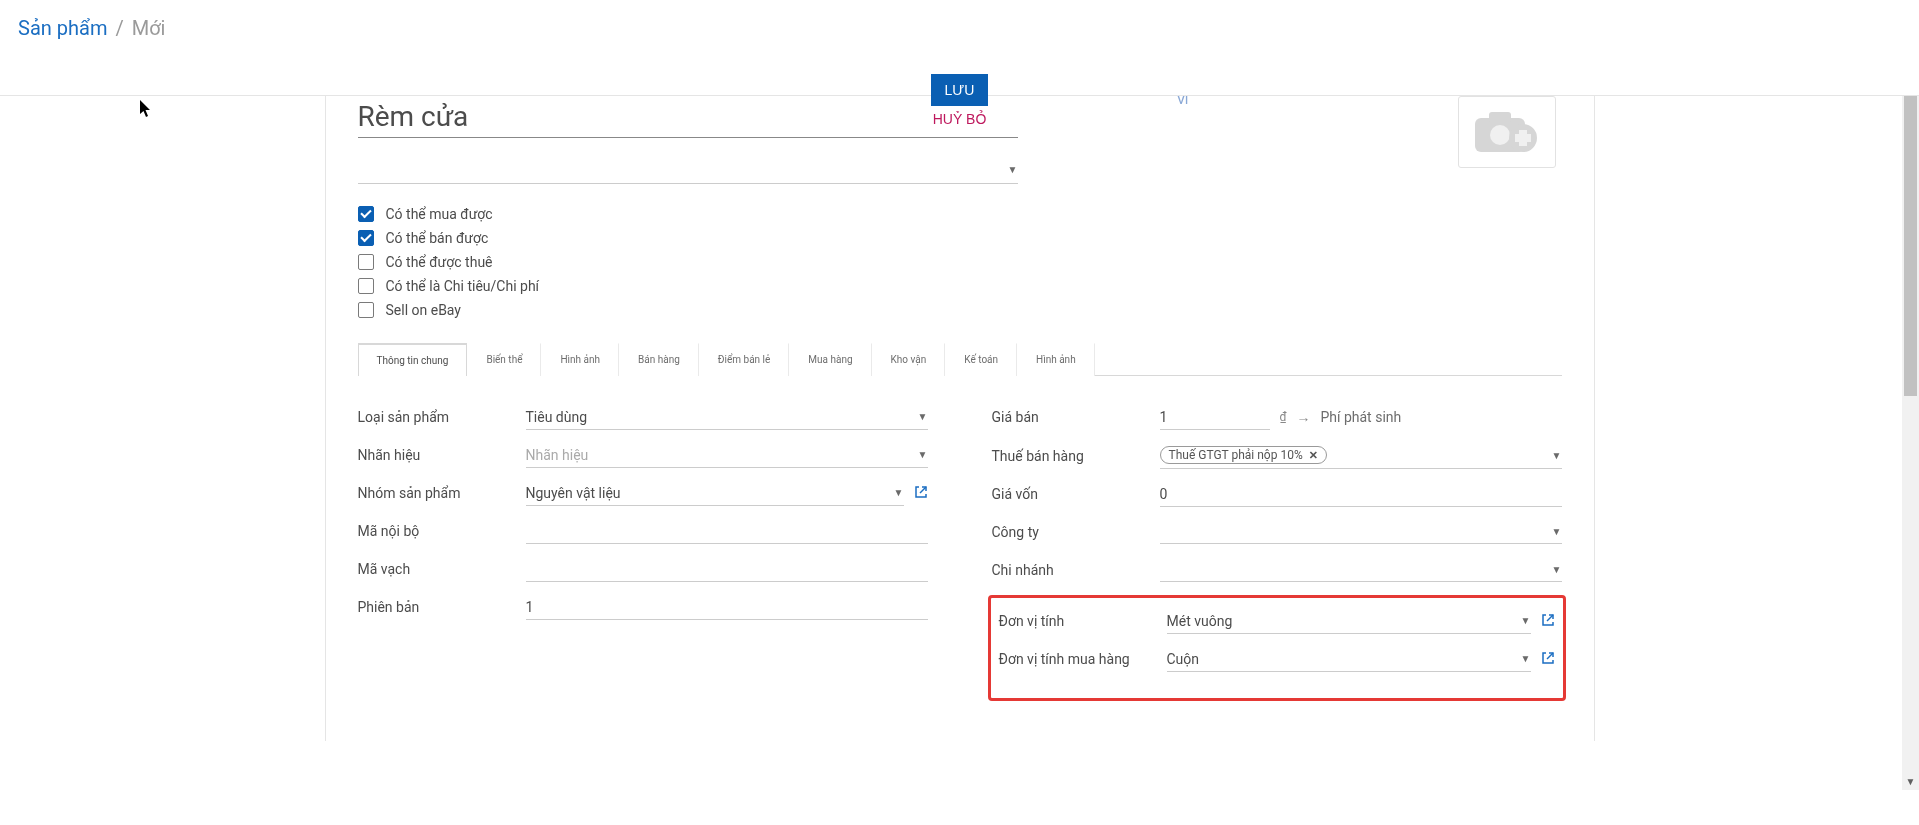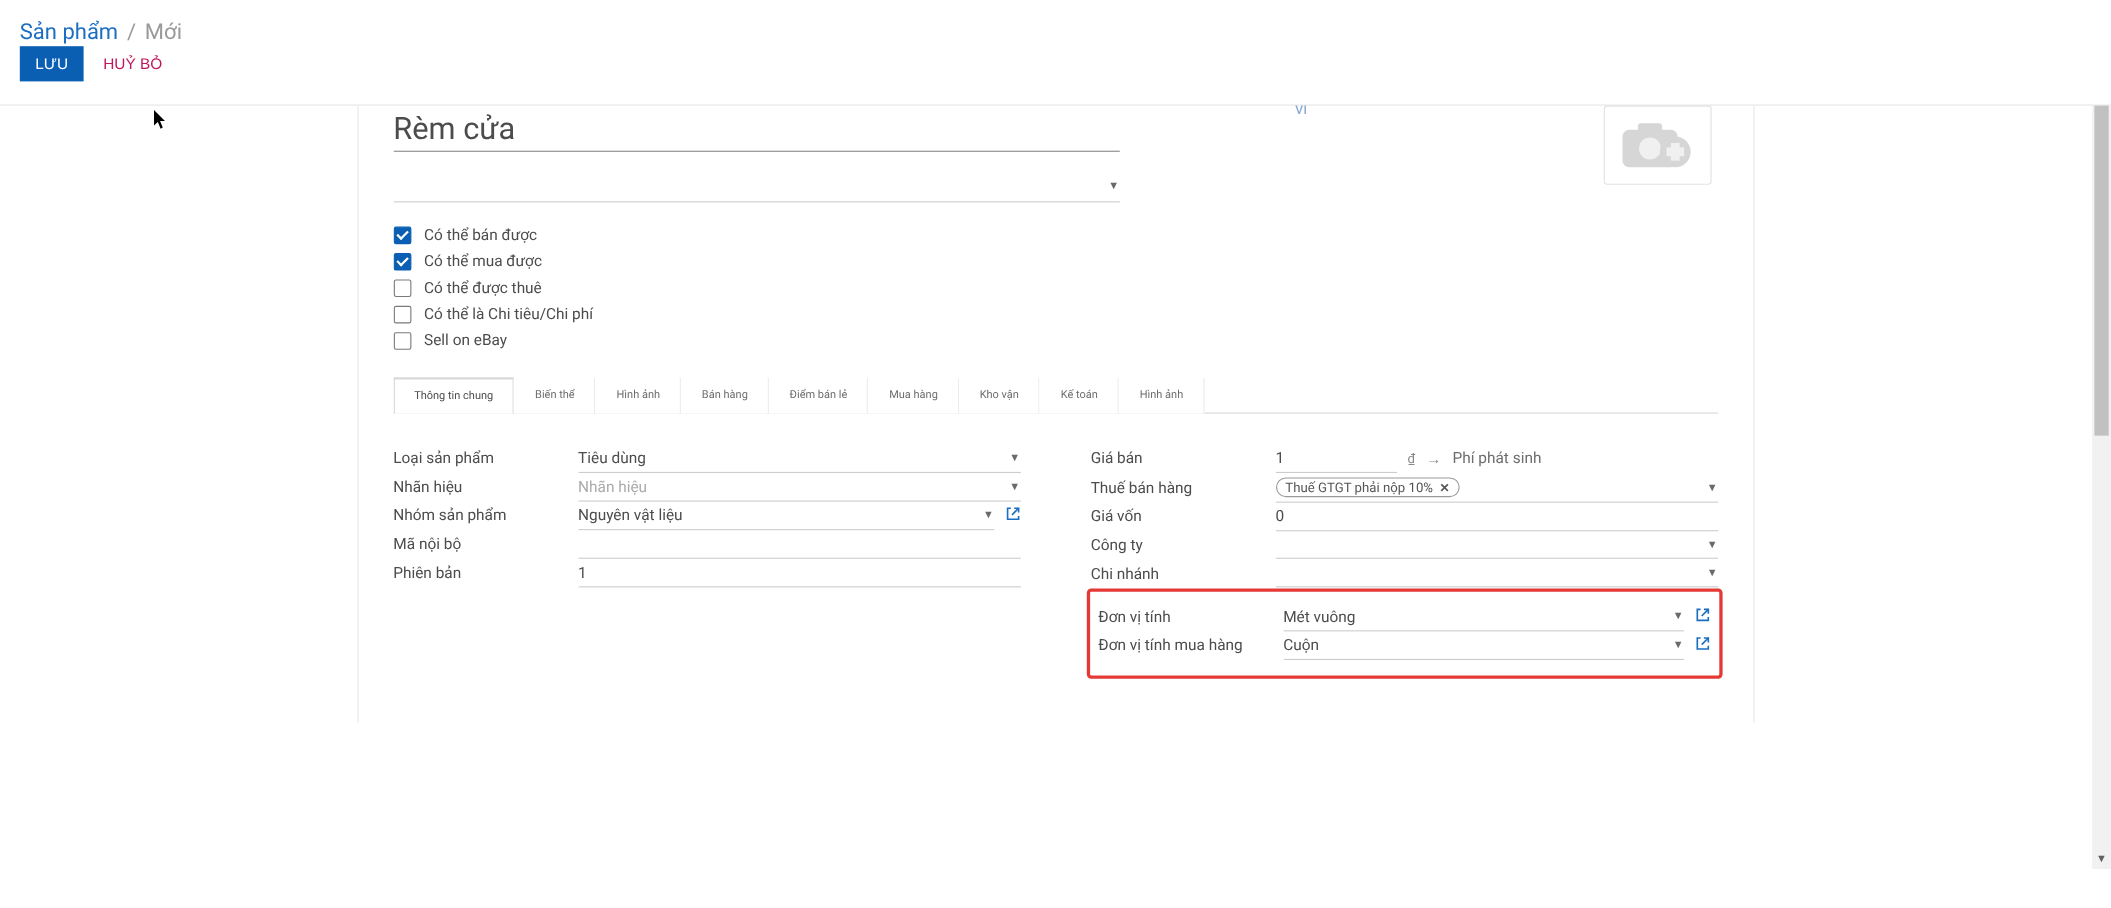--- a/index.html
+++ b/index.html
@@ -5,21 +5,21 @@
 * { box-sizing: border-box; margin: 0; padding: 0; }
 body { font-family: -apple-system, BlinkMacSystemFont, "Segoe UI", Roboto, Arial, sans-serif; font-size: 14px; color: #4c4c4c; background: #fff; overflow-x: hidden; }
 .page { width: 1919px; height: 790px; position: relative; }
 
 
 .header { border-bottom: 1px solid #e5e5e5; padding: 0 18px; height: 96px; }
 .breadcrumb { display: flex; align-items: center; gap: 8px; padding-top: 16px; font-size: 20px; }
 .breadcrumb a { color: #1b6ec2; text-decoration: none; }
 .breadcrumb .sep { color: #9a9a9a; }
 .breadcrumb .current { color: #9a9a9a; }
-.actions { display: flex; align-items: center; gap: 18px; margin-top: 2px; }
+.actions { display: flex; align-items: center; gap: 5px; margin-top: 34px; flex-direction: column; }
 .btn-primary { background: #0a5fb3; color: #fff; border: none; padding: 8px 14px; font-size: 14px; font-weight: 500; cursor: pointer; }
 .btn-link { color: #be185d; background: none; border: none; font-size: 14px; cursor: pointer; }
 
 
 .content-wrap { display: flex; justify-content: center; }
 .sheet { width: 1270px; border-left: 1px solid #e5e5e5; border-right: 1px solid #e5e5e5; padding: 0 0 40px; position: relative; }
 
 .cursor-arrow { position: absolute; left: 140px; top: 100px; font-size: 18px; color: #000; pointer-events: none; z-index: 5; }
 
 .top-row { display: flex; align-items: flex-start; padding: 0 32px 0 32px; }
@@ -38,21 +38,21 @@
 .checkbox.checked { background: #0a5fb3; border-color: #0a5fb3; }
 .checkbox.checked::after { content: ""; width: 4px; height: 8px; border: solid #fff; border-width: 0 2px 2px 0; transform: rotate(45deg) translate(-1px,-1px); }
 
 .tabs { display: flex; border-bottom: 1px solid #d8d8d8; margin: 8px 32px 0; }
 .tab { padding: 10px 18px; font-size: 10px; color: #6d6d6d; cursor: pointer; border: 1px solid transparent; border-bottom: none; position: relative; top: 1px; background: #fff; }
 .tab.active { color: #4c4c4c; border-color: #d8d8d8; border-top: 2px solid #d8d8d8; background: #fff; }
 .tab:not(.active) { border-right: 1px solid #eaeaea; }
 
 .form-grid { display: flex; padding: 28px 0 0; gap: 0; }
 .col { flex: 1; padding: 0 32px; }
-.field { display: flex; align-items: center; min-height: 26px; }
+.field { display: flex; align-items: center; margin-bottom: 12px; min-height: 26px; }
 .field label { width: 168px; font-size: 14px; color: #4c4c4c; flex-shrink: 0; }
 .field .control { flex: 1; display: flex; align-items: center; gap: 10px; }
 .input-line, .select-line { flex: 1; border: none; border-bottom: 1px solid #ccc; padding: 4px 0; font-size: 14px; outline: none; background: transparent; display: flex; align-items: center; justify-content: space-between; min-height: 24px; }
 .select-line { cursor: pointer; }
 .select-line .placeholder { color: #aaa; }
 .select-line .caret { margin-left: auto; }
 input.input-line { font-family: inherit; color: #4c4c4c; width: 100%; }
 .ext-link { color: #1b6ec2; cursor: pointer; font-size: 14px; flex-shrink: 0; }
 
 .tag { display: inline-flex; align-items: center; gap: 6px; border: 1px solid #9a9a9a; border-radius: 10px; padding: 1px 8px; font-size: 12px; color: #555; }
@@ -115,25 +115,25 @@
             <circle cx="52" cy="30" r="14" fill="#d6d6d6"></circle>
             <rect x="48" y="22" width="8" height="16" fill="#f0f0f0"></rect>
             <rect x="44" y="26" width="16" height="8" fill="#f0f0f0"></rect>
           </svg>
         </div>
       </div>
 
       <div class="checks">
         <div class="check-row">
             <span class="checkbox checked"></span>
+            <span>Có thể mua được</span>
+          </div>
+        <div class="check-row">
+            <span class="checkbox checked"></span>
             <span>Có thể bán được</span>
-          </div>
-        <div class="check-row">
-            <span class="checkbox checked"></span>
-            <span>Có thể mua được</span>
           </div>
         <div class="check-row">
             <span class="checkbox"></span>
             <span>Có thể được thuê</span>
           </div>
         <div class="check-row">
             <span class="checkbox"></span>
             <span>Có thể là Chi tiêu/Chi phí</span>
           </div>
         <div class="check-row">
@@ -194,20 +194,26 @@
             </div>
           </div>
 
           <div class="field">
             <label>Mã nội bộ</label>
             <div class="control">
               <input class="input-line" value="" style="">
             </div>
           </div>
 
+          <div class="field">
+            <label>Mã vạch</label>
+            <div class="control">
+              <input class="input-line" value="" style="">
+            </div>
+          </div>
 
           <div class="field">
             <label>Phiên bản</label>
             <div class="control">
               <input class="input-line" value="1" style="">
             </div>
           </div>
 
         </div>
 

